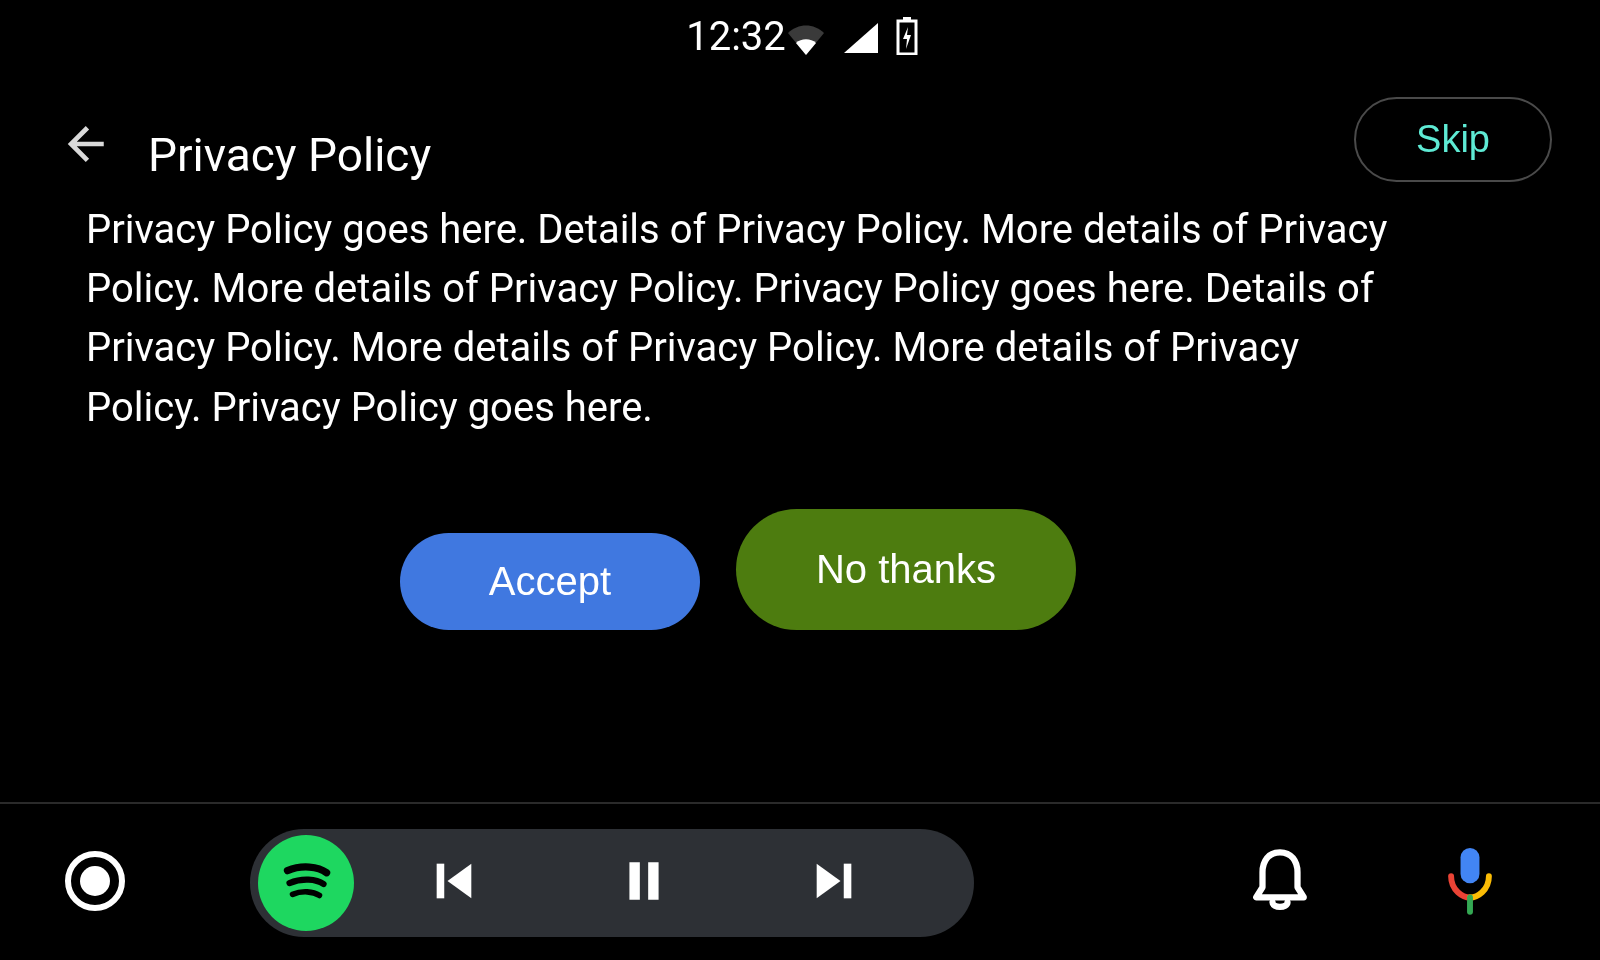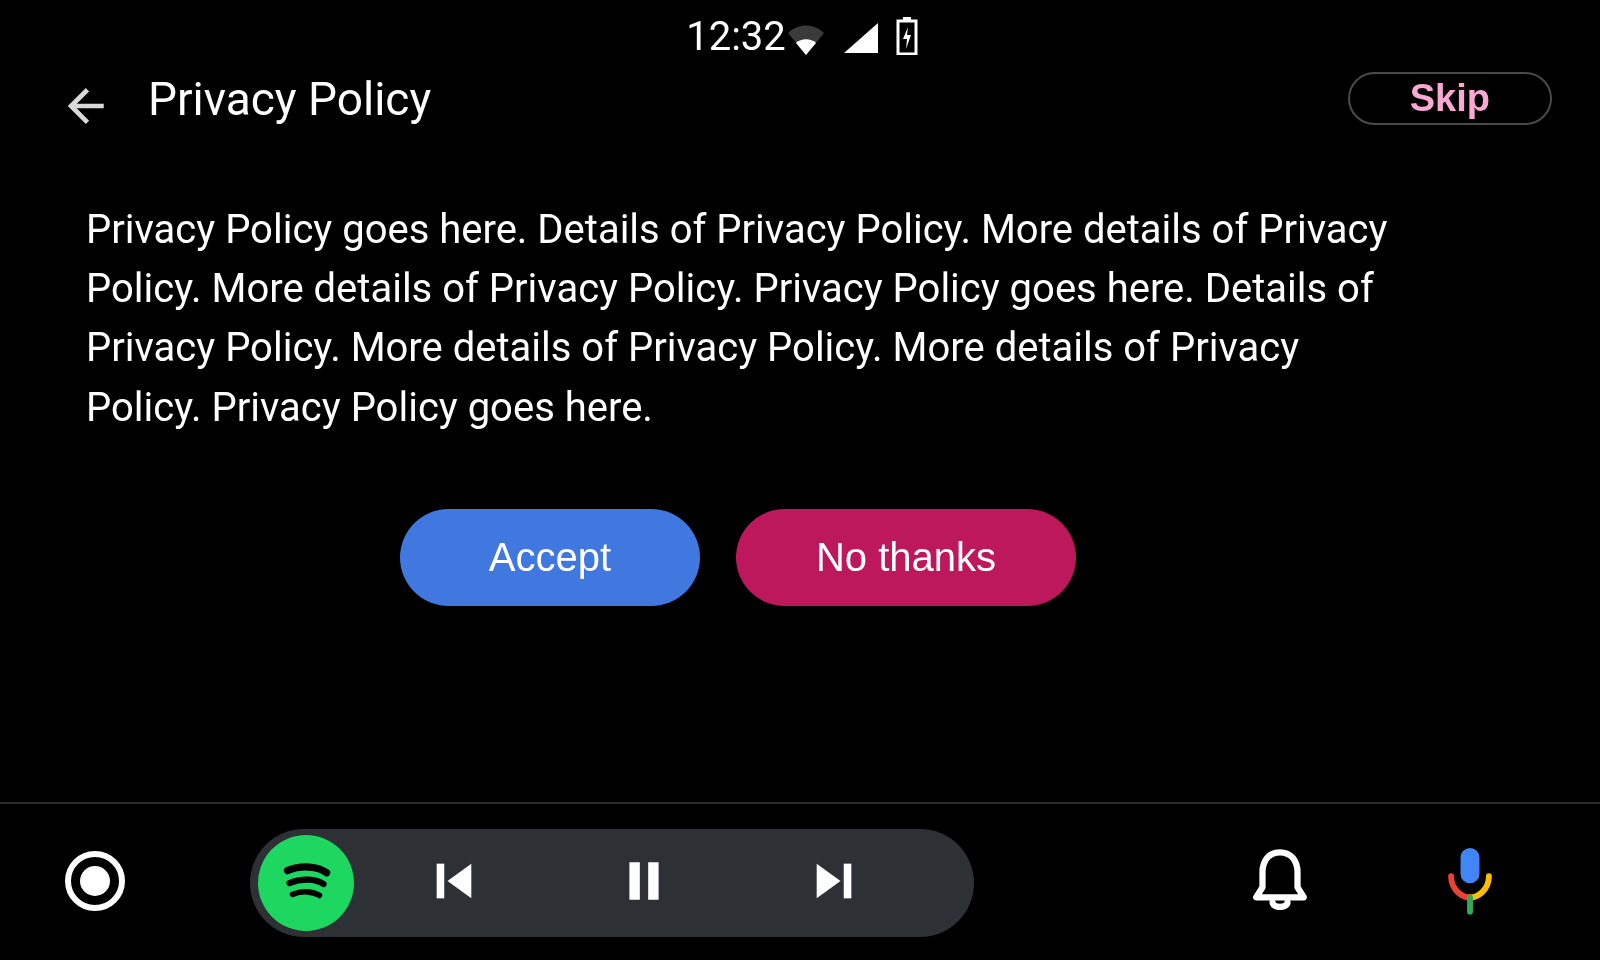--- a/index.html
+++ b/index.html
@@ -24,45 +24,45 @@
     display: flex;
     align-items: flex-end;
     gap: 16px;
   }
   .status-right svg { display: block; }
 
   
   .header-row {
     height: 110px;
     display: flex;
-    align-items: flex-start;
+    align-items: flex-end;
     padding: 0 48px 0 52px;
   }
   .back-btn {
     width: 72px;
     height: 72px;
     display: flex;
     align-items: center;
     justify-content: center;
     cursor: pointer;
   }
   .page-title {
     font-size: 46px;
     font-weight: 400;
     margin-left: 24px;
     flex: 1;
   }
   .skip-btn {
     border: 2.5px solid #4a4a4a;
     background: transparent;
-    color: #f9a8d4;
+    color: #5eead4;
     font-size: 38px;
-    font-weight: 700;
+    font-weight: 400;
     border-radius: 999px;
-    padding: 3px 60px;
+    padding: 19px 60px;
     cursor: pointer;
   }
 
   
   .body-area {
     padding: 18px 210px 0 86px;
   }
   .policy-text {
     font-size: 40px;
     line-height: 1.48;
@@ -80,23 +80,24 @@
     font-weight: 500;
     border: none;
     border-radius: 999px;
     padding: 26px 64px;
     cursor: pointer;
     min-width: 300px;
   }
   .btn-primary {
     background: #4078e0;
     color: #fff;
+    margin-top: 24px;
   }
   .btn-secondary {
-    background: #be185d;
+    background: #4d7c0f;
     color: #fff;
     min-width: 340px;
     text-align: center;
   }
 
   
   .divider {
     position: absolute;
     left: 0; right: 0;
     top: 802px;

